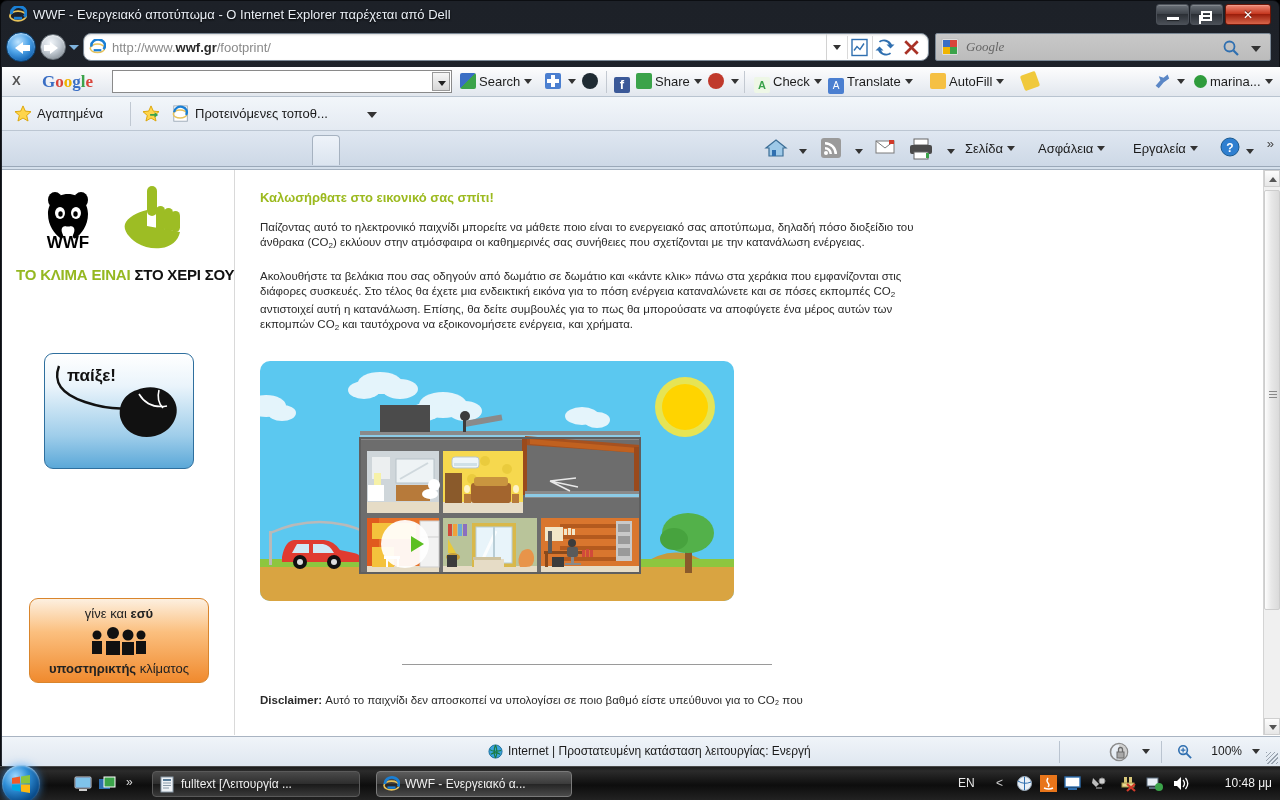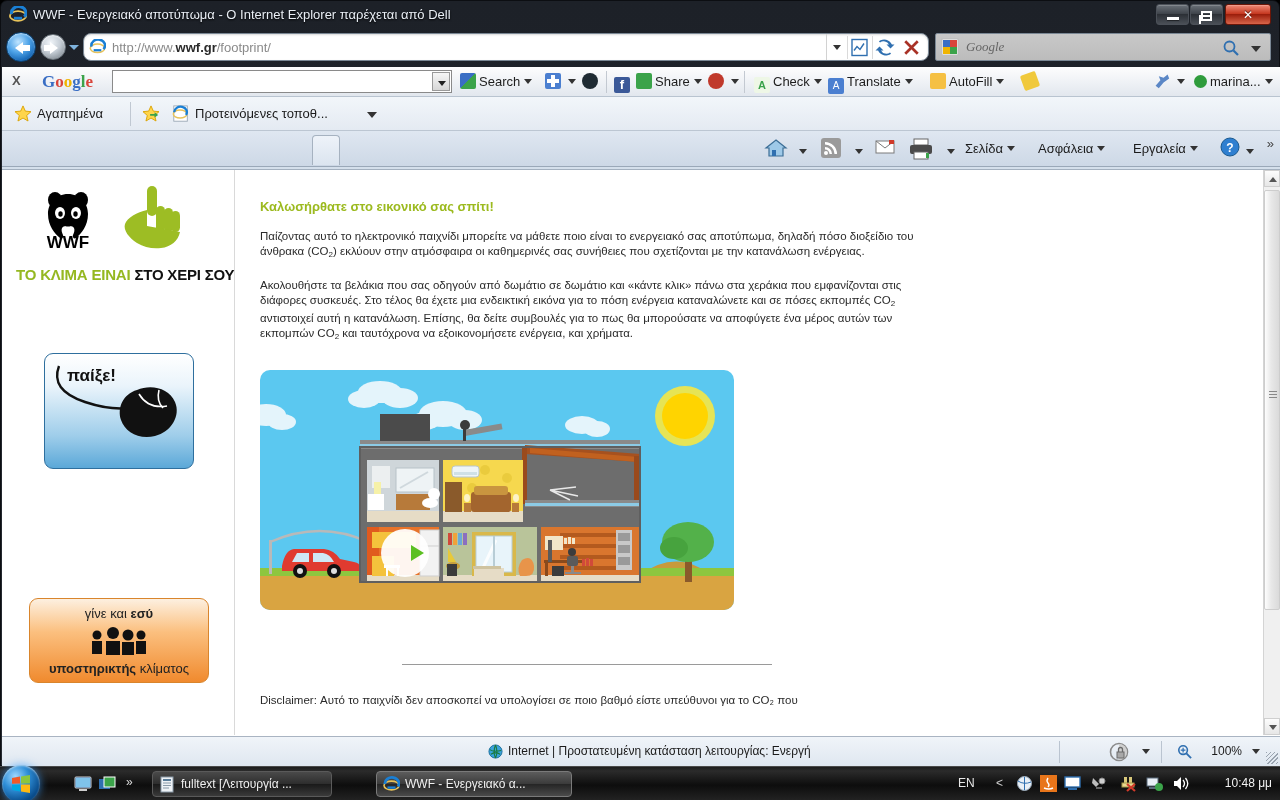--- a/index.html
+++ b/index.html
@@ -206,29 +206,29 @@
     background: linear-gradient(180deg,#fdf0e0 0%, #fbbf7e 40%, #f08a2e 100%);
     border:1px solid #d9852c;
   }
   #btn-support .l1 { position:absolute; left:0; right:0; top:7px; text-align:center; font-size:13px; color:#222;}
   #btn-support .l1 b { font-weight:bold; }
   #btn-support .l2 { position:absolute; left:0; right:0; bottom:6px; text-align:center; font-size:13px; color:#222;}
   #btn-support .l2 b { font-weight:bold; }
 
   
   #content { position:absolute; left:258px; top:0; width:660px; }
-  #wel-head { margin-top:29px; font-size:13px; font-weight:bold; color:#9cba1f;
+  #wel-head { margin-top:20px; font-size:13px; font-weight:bold; color:#9cba1f;
     font-family:"Liberation Sans", sans-serif;}
   #content p { margin-top:15px; font-size:11.5px; line-height:15px; color:#2a2a2a; text-align:left;}
   #content p.p2 { margin-top:16px; }
   .sub { font-size:8px; vertical-align:-2px; }
   #house-wrap { margin-top:26px; }
   #hr-line { position:absolute; left:142px; top:494px; width:370px; height:1px; background:#9a9a9a;}
   #disclaimer { position:absolute; left:0; top:523px; width:655px; font-size:11.5px; line-height:15px; color:#2a2a2a;}
-  #disclaimer b { font-weight:normal; }
+  #disclaimer b { font-weight:bold; }
 
   
   #vscroll { position:absolute; right:0; top:0; width:17px; height:565px;
     background:#f0f0f0; border-left:1px solid #d4d4d4;}
   .sb-arrow { position:absolute; left:0; width:16px; height:17px;
     background:linear-gradient(180deg,#fdfdfd,#e6e6e6); border:1px solid #cfcfcf;}
   #sb-up { top:0; } #sb-down { bottom:0; }
   .sb-tri-up { position:absolute; left:4px; top:6px; width:0;height:0;
     border-left:4px solid transparent;border-right:4px solid transparent;border-bottom:5px solid #555;}
   .sb-tri-dn { position:absolute; left:4px; top:6px; width:0;height:0;
@@ -270,21 +270,21 @@
     box-shadow: 0 0 8px rgba(60,160,255,.7), inset 0 1px 2px rgba(255,255,255,.6);
   }
   #start-flag { position:absolute; left:9px; top:9px; width:20px; height:20px;}
   .ql { position:absolute; top:8px; width:18px; height:18px;}
   #ql-more { position:absolute; left:126px; top:8px; color:#ddd; font-size:12px;}
   .tbtn {
     position:absolute; top:4px; height:26px; border-radius:4px;
     background: linear-gradient(180deg,#4a4a4a 0%, #2e2e2e 48%, #1a1a1a 52%, #3a3a3a 100%);
     border:1px solid #5a5a5a;
   }
-  #tb1 { left:152px; width:180px; }
+  #tb1 { left:152px; width:208px; }
   #tb2 { left:376px; width:196px;
     background: linear-gradient(180deg,#5c5c5c 0%, #3c3c3c 48%, #262626 52%, #4a4a4a 100%);
     border-color:#7a7a7a;}
   .tbtn .ic { position:absolute; left:6px; top:4px; width:17px; height:17px;}
   .tbtn .tx { position:absolute; left:28px; top:5px; font-size:12px; color:#f0f0f0; white-space:nowrap; overflow:hidden;}
   #tray-lang { position:absolute; left:958px; top:9px; font-size:12px; color:#e8e8e8;}
   #tray-expand { position:absolute; left:996px; top:9px; font-size:12px; color:#cfcfcf;}
   .tray { position:absolute; top:8px; width:17px; height:17px;}
   #tray-clock { position:absolute; right:8px; top:9px; font-size:12px; color:#f2f2f2; white-space:nowrap;}
 

